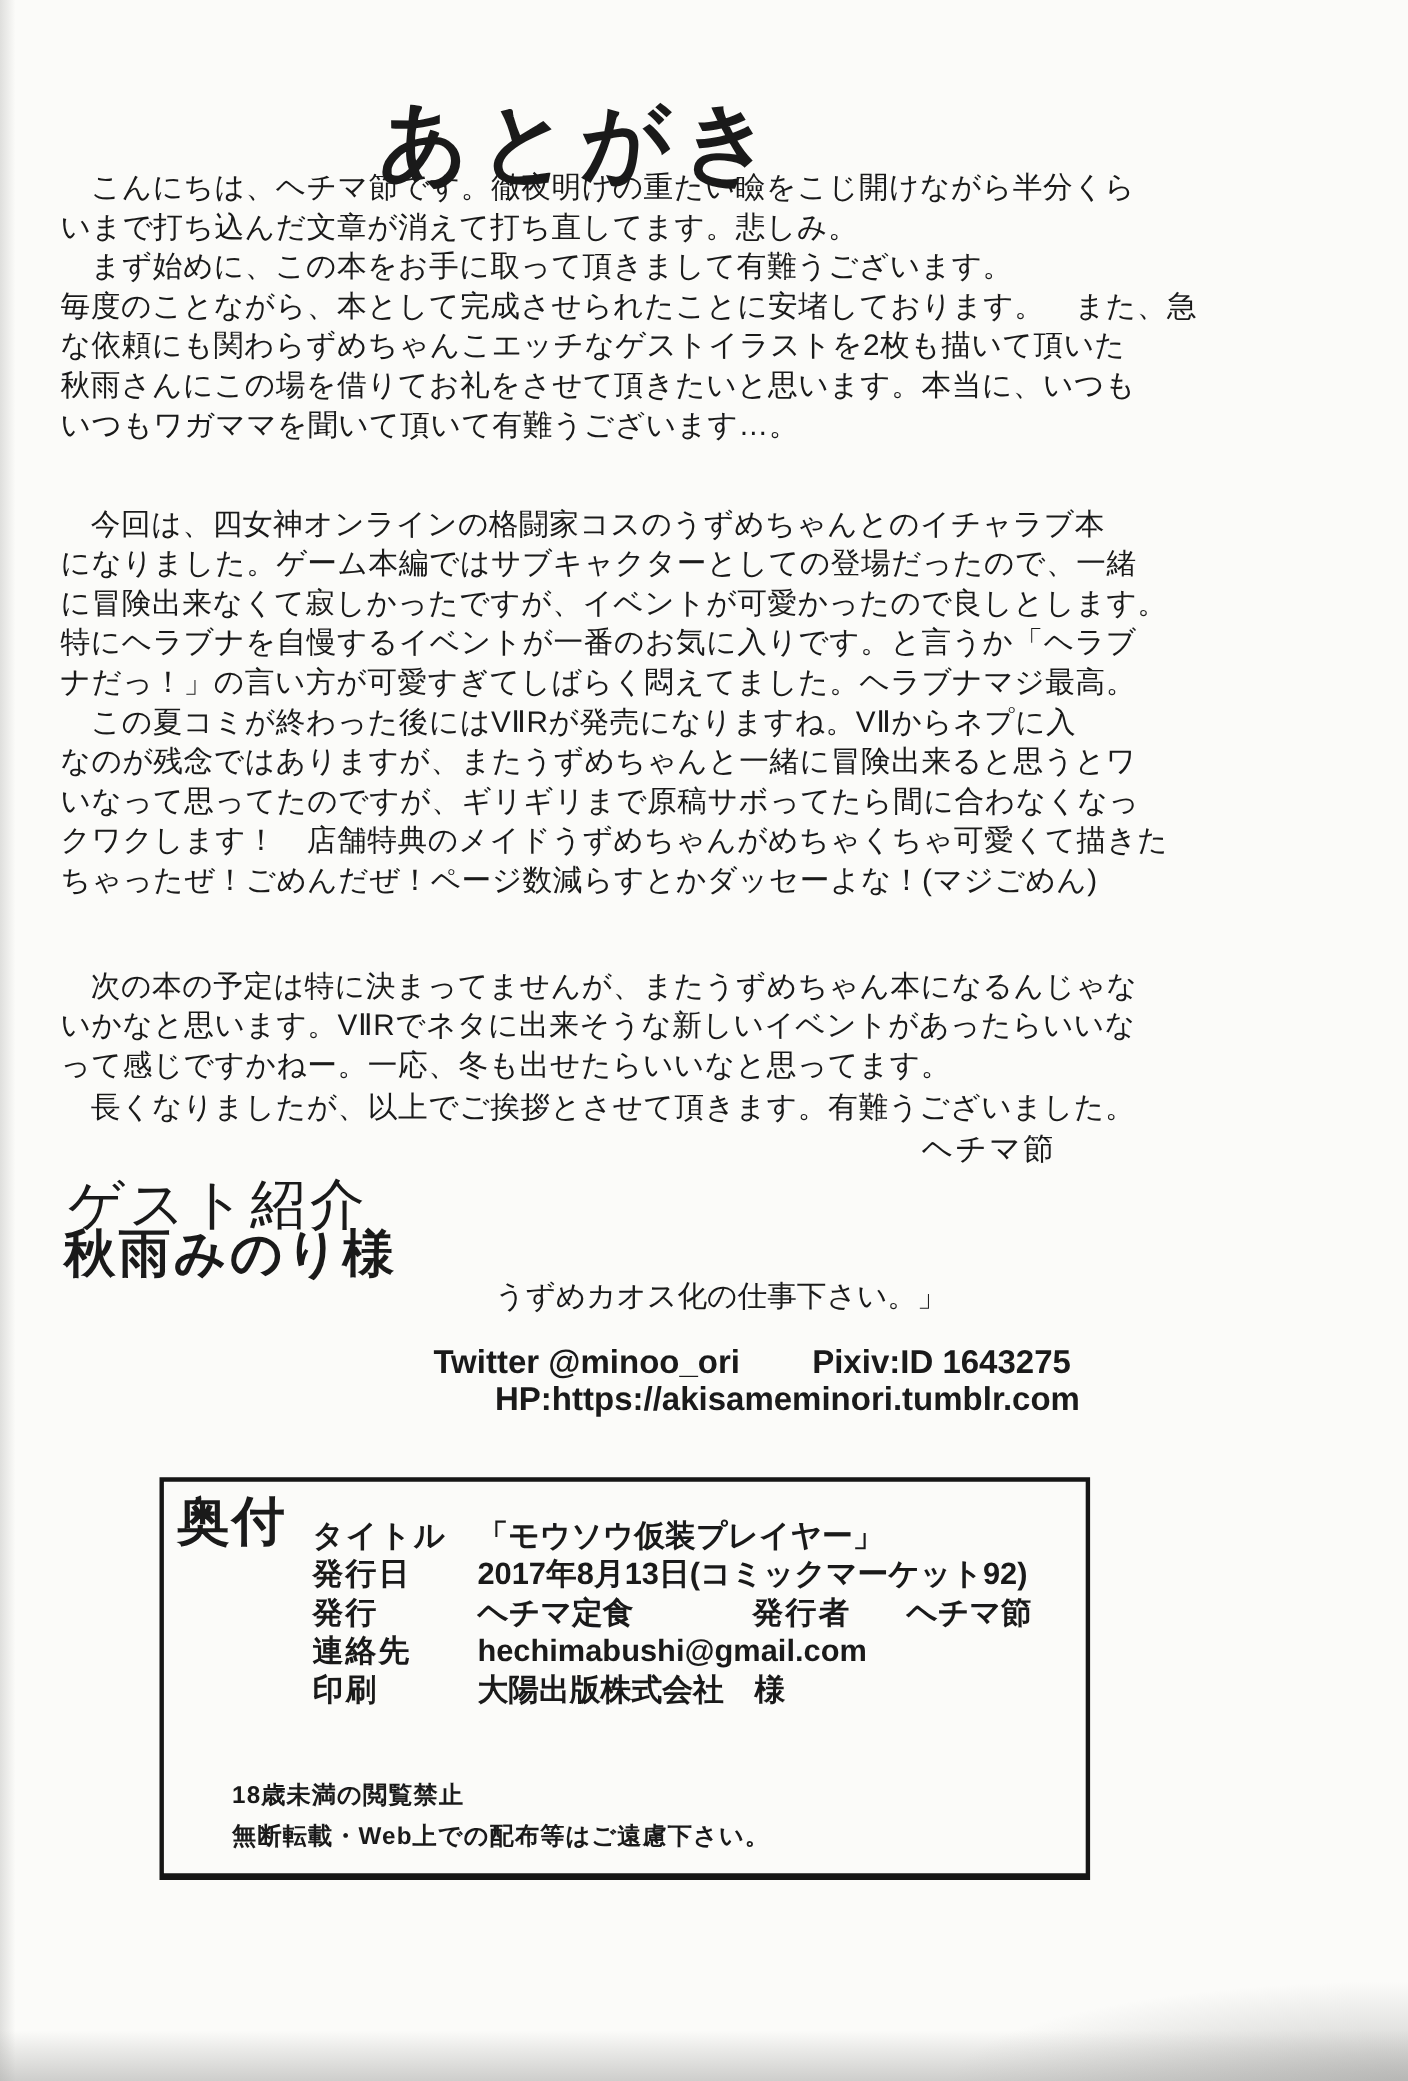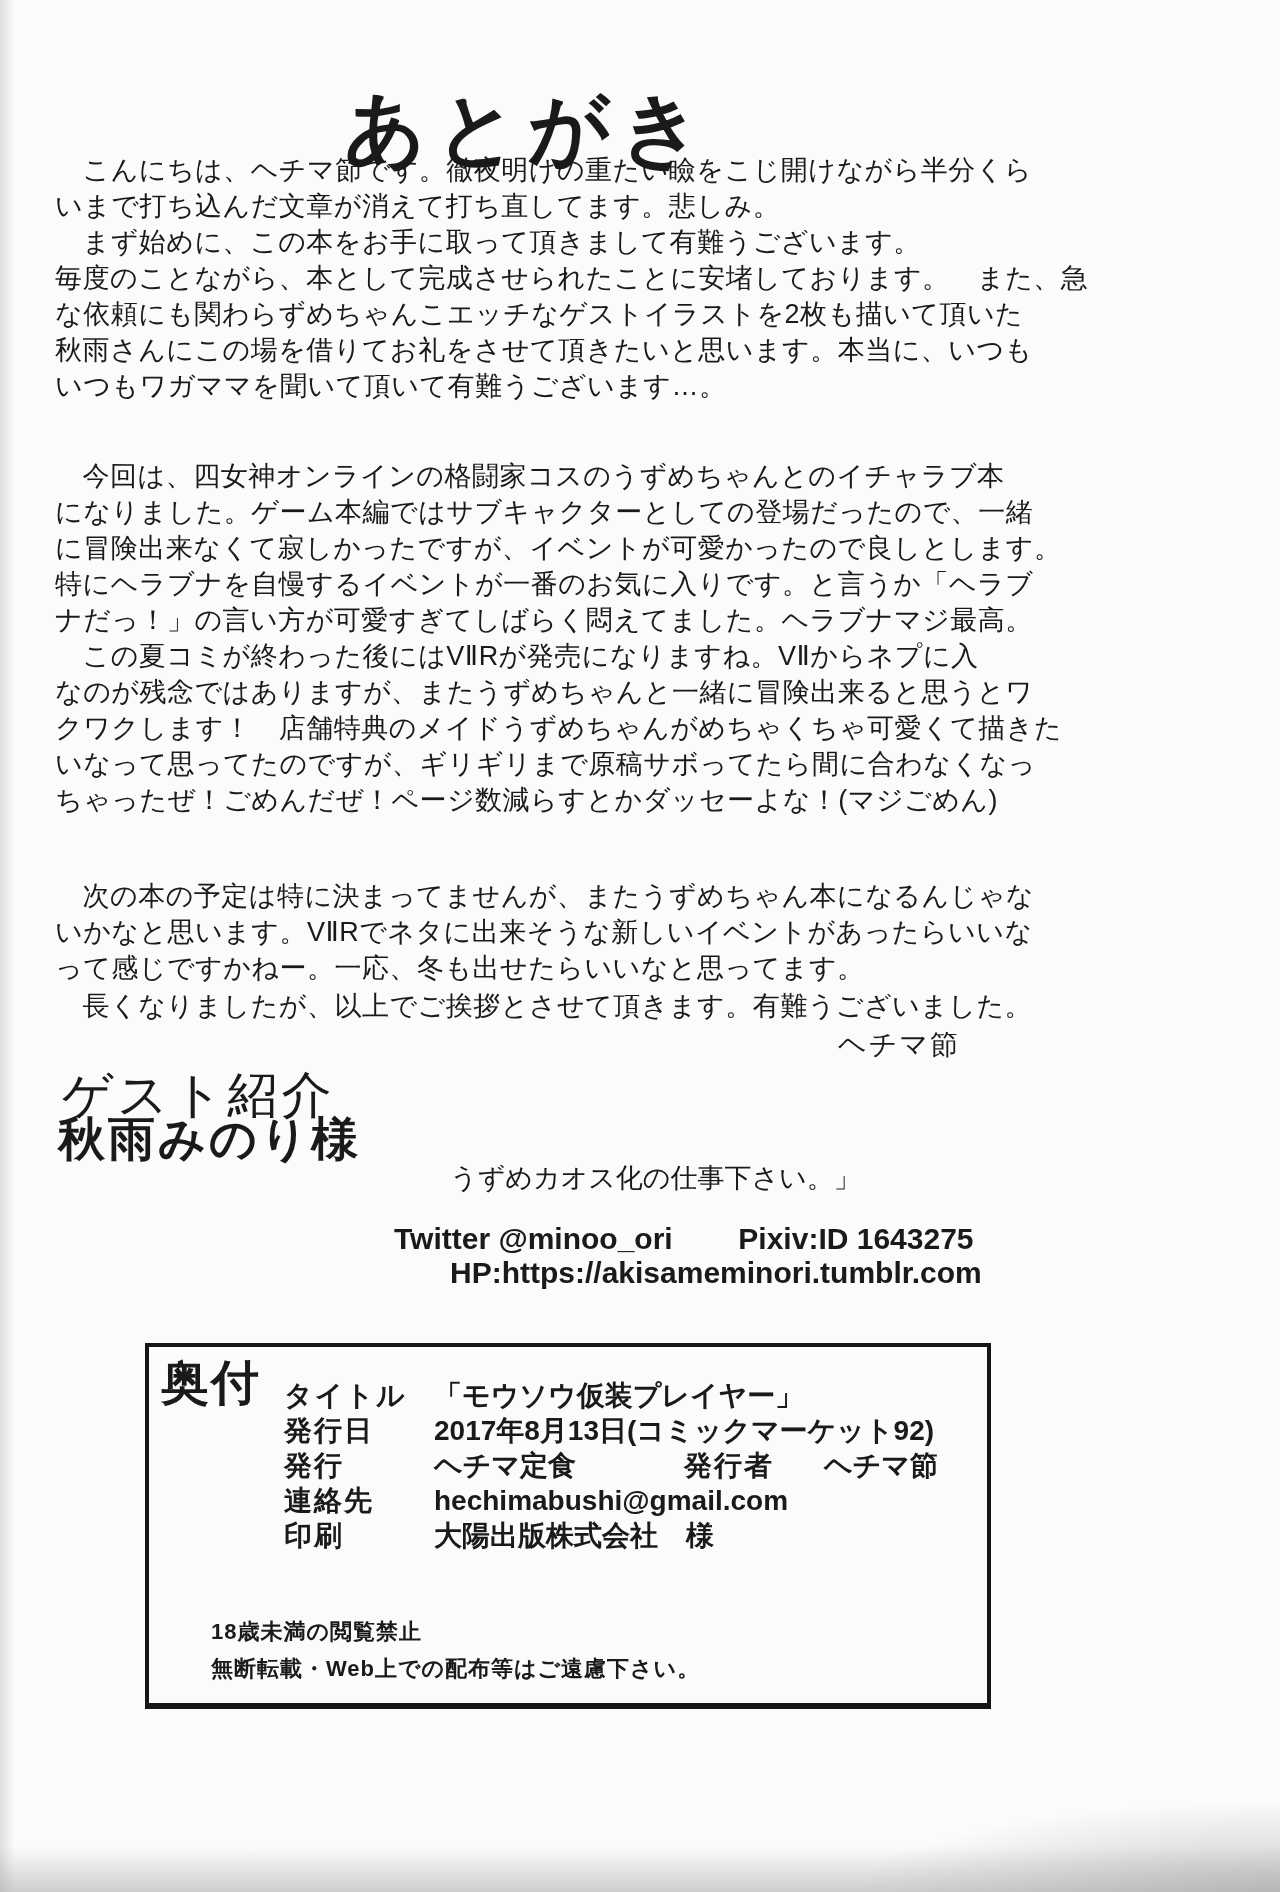--- a/index.html
+++ b/index.html
@@ -76,22 +76,22 @@
     </div>
 
   <div class="para para2">
       <div class="bline">　今回は、四女神オンラインの格闘家コスのうずめちゃんとのイチャラブ本</div>
       <div class="bline">になりました。ゲーム本編ではサブキャクターとしての登場だったので、一緒</div>
       <div class="bline">に冒険出来なくて寂しかったですが、イベントが可愛かったので良しとします。</div>
       <div class="bline">特にヘラブナを自慢するイベントが一番のお気に入りです。と言うか「ヘラブ</div>
       <div class="bline">ナだっ！」の言い方が可愛すぎてしばらく悶えてました。ヘラブナマジ最高。</div>
       <div class="bline">　この夏コミが終わった後にはVⅡRが発売になりますね。VⅡからネプに入</div>
       <div class="bline">なのが残念ではありますが、またうずめちゃんと一緒に冒険出来ると思うとワ</div>
+      <div class="bline">いなって思ってたのですが、ギリギリまで原稿サボってたら間に合わなくなっ</div>
       <div class="bline">クワクします！　店舗特典のメイドうずめちゃんがめちゃくちゃ可愛くて描きた</div>
-      <div class="bline">いなって思ってたのですが、ギリギリまで原稿サボってたら間に合わなくなっ</div>
       <div class="bline">ちゃったぜ！ごめんだぜ！ページ数減らすとかダッセーよな！(マジごめん)</div>
     </div>
 
   <div class="para para3">
       <div class="bline">　次の本の予定は特に決まってませんが、またうずめちゃん本になるんじゃな</div>
       <div class="bline">いかなと思います。VⅡRでネタに出来そうな新しいイベントがあったらいいな</div>
       <div class="bline">って感じですかねー。一応、冬も出せたらいいなと思ってます。</div>
     </div>
 
   <div class="para para4">

